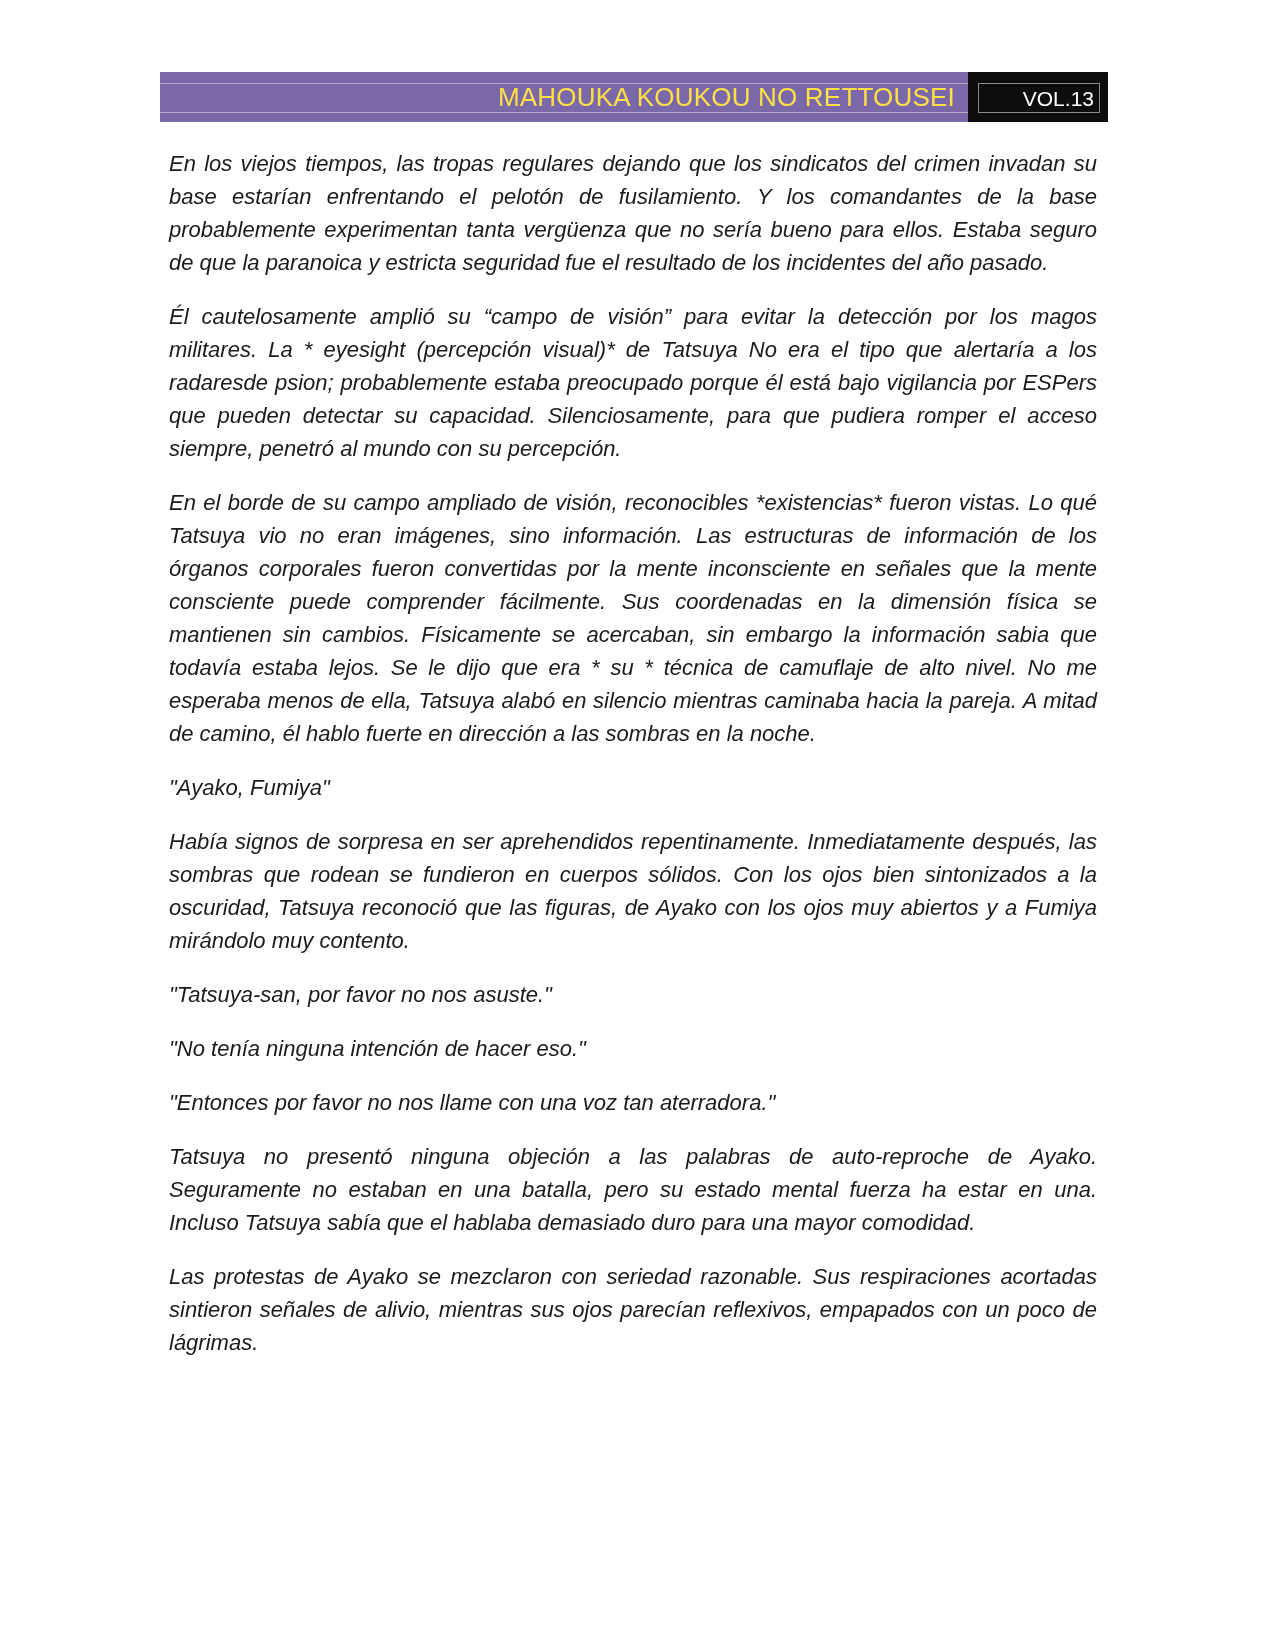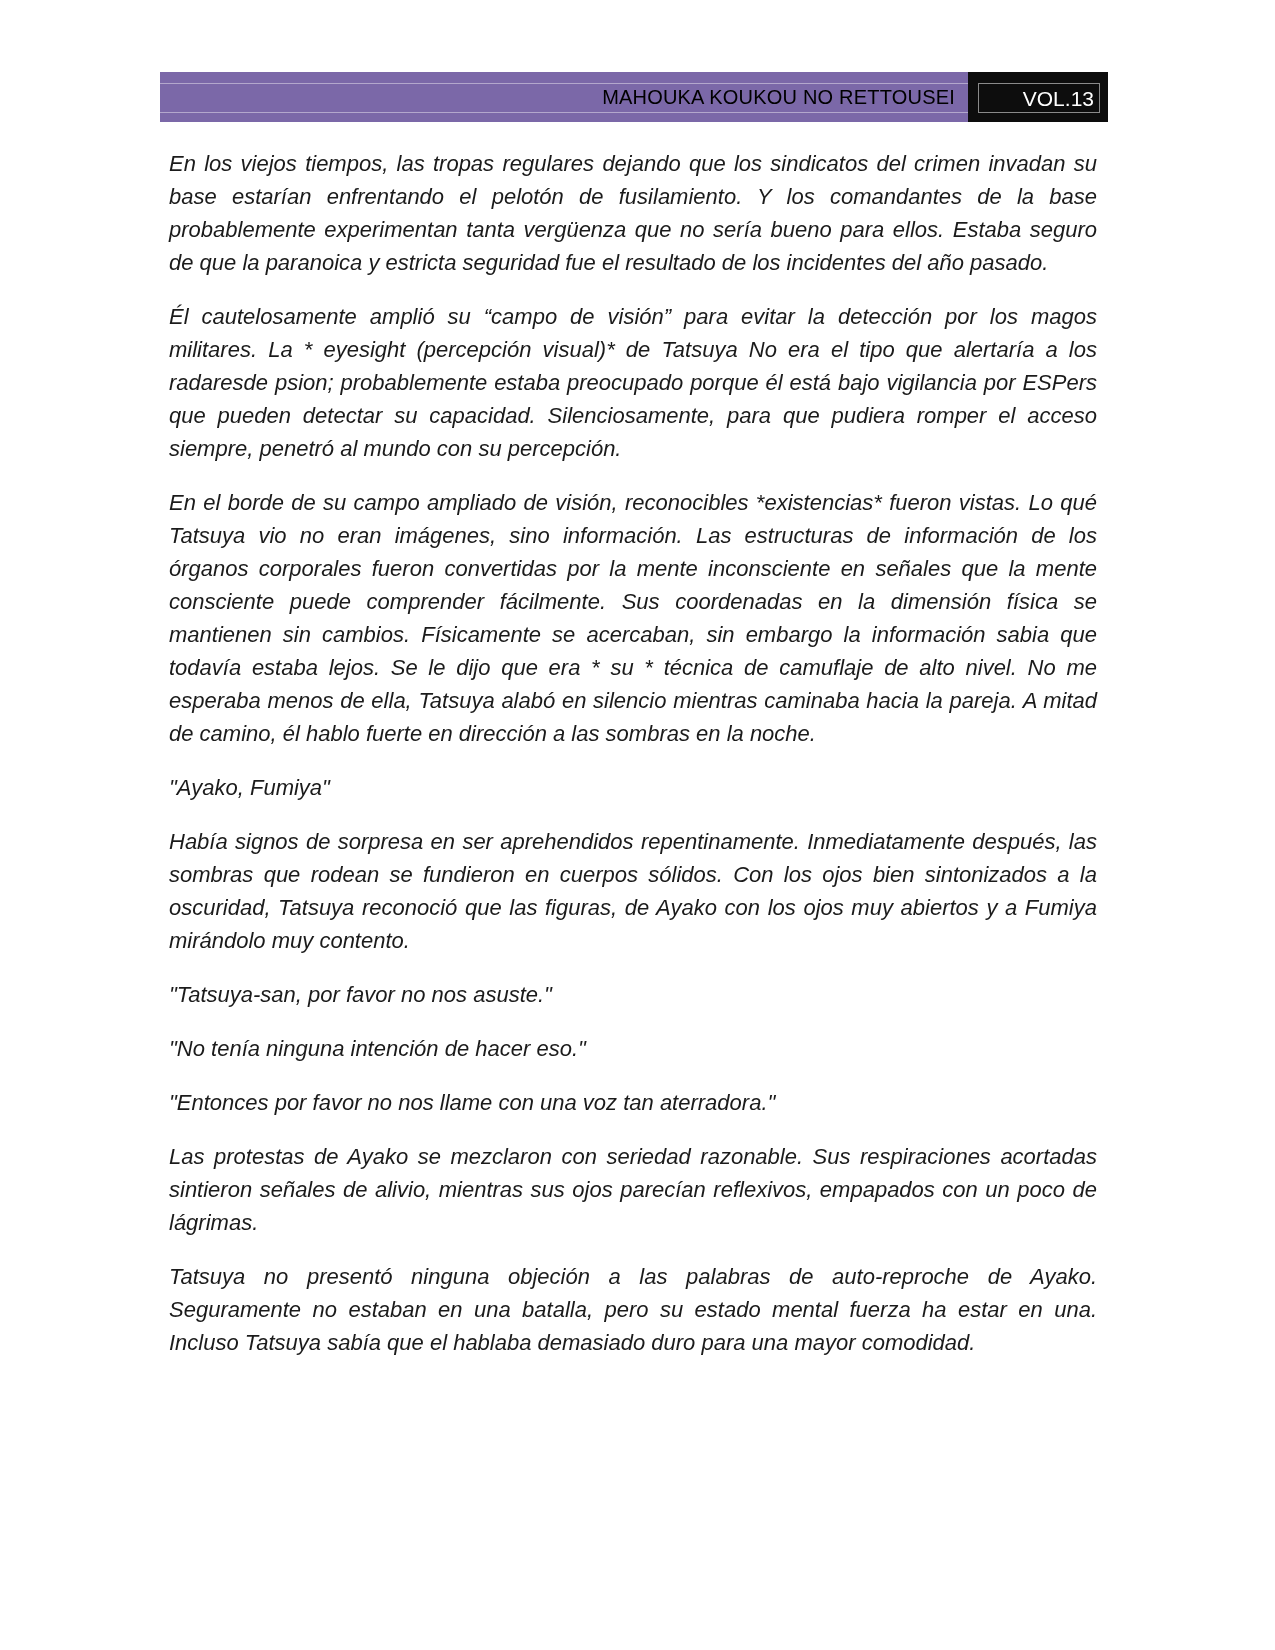--- a/index.html
+++ b/index.html
@@ -40,22 +40,22 @@
     left: 0;
     right: 0;
     height: 1px;
     background: var(--bar-line, #b3a7cc);
   }
   .header-purple::before { top: 11px; }
   .header-purple::after  { bottom: 9px; }
   .header-title {
     position: relative;
     z-index: 1;
-    color: #000000;
-    font-size: 20px;
+    color: #fde047;
+    font-size: 26px;
     line-height: 1;
     padding-right: 13px;
     letter-spacing: 0.2px;
     white-space: nowrap;
   }
   .vol-box {
     position: relative;
     width: 140px;
     background: var(--box-black, #0d0d0d);
   }
@@ -111,17 +111,17 @@
 
   <div class="content">
     <p>En los viejos tiempos, las tropas regulares dejando que los sindicatos del crimen invadan su base estarían enfrentando el pelotón de fusilamiento. Y los comandantes de la base probablemente experimentan tanta vergüenza que no sería bueno para ellos. Estaba seguro de que la paranoica y estricta seguridad fue el resultado de los incidentes del año pasado.</p>
     <p>Él cautelosamente amplió su “campo de visión” para evitar la detección por los magos militares. La * eyesight (percepción visual)* de Tatsuya No era el tipo que alertaría a los radaresde psion; probablemente estaba preocupado porque él está bajo vigilancia por ESPers que pueden detectar su capacidad. Silenciosamente, para que pudiera romper el acceso siempre, penetró al mundo con su percepción.</p>
     <p>En el borde de su campo ampliado de  visión, reconocibles *existencias* fueron vistas. Lo qué Tatsuya vio no eran imágenes, sino información. Las estructuras de información de los órganos corporales fueron convertidas por la mente inconsciente en señales que la mente consciente puede comprender fácilmente. Sus coordenadas en la dimensión física se mantienen sin cambios. Físicamente se acercaban, sin embargo la información sabia que todavía estaba lejos. Se le dijo que era * su * técnica de camuflaje de alto nivel. No me esperaba menos de ella, Tatsuya  alabó en silencio mientras caminaba hacia la pareja. A mitad de camino, él hablo fuerte en dirección a las sombras en la noche.</p>
     <p class="dialogue">"Ayako, Fumiya"</p>
     <p>Había signos de sorpresa en ser aprehendidos repentinamente. Inmediatamente después, las sombras que rodean se fundieron en cuerpos sólidos. Con los ojos bien sintonizados a la oscuridad, Tatsuya reconoció que las figuras, de Ayako con los ojos  muy abiertos  y a Fumiya mirándolo muy contento.</p>
     <p class="dialogue">"Tatsuya-san, por favor no nos asuste."</p>
     <p class="dialogue">"No tenía ninguna intención de hacer eso."</p>
     <p class="dialogue">"Entonces por favor no nos llame con una voz tan aterradora."</p>
+    <p>Tatsuya no presentó ninguna objeción a las palabras de auto-reproche de Ayako. Seguramente no estaban en una batalla, pero su estado mental fuerza ha estar en una. Incluso Tatsuya sabía que el hablaba demasiado duro para una mayor comodidad.</p>
     <p>Las protestas de Ayako se mezclaron con seriedad razonable. Sus respiraciones acortadas sintieron señales de alivio, mientras sus ojos parecían reflexivos, empapados con un poco de lágrimas.</p>
-    <p>Tatsuya no presentó ninguna objeción a las palabras de auto-reproche de Ayako. Seguramente no estaban en una batalla, pero su estado mental fuerza ha estar en una. Incluso Tatsuya sabía que el hablaba demasiado duro para una mayor comodidad.</p>
   </div>
 
 </div>
 
 </body></html>

